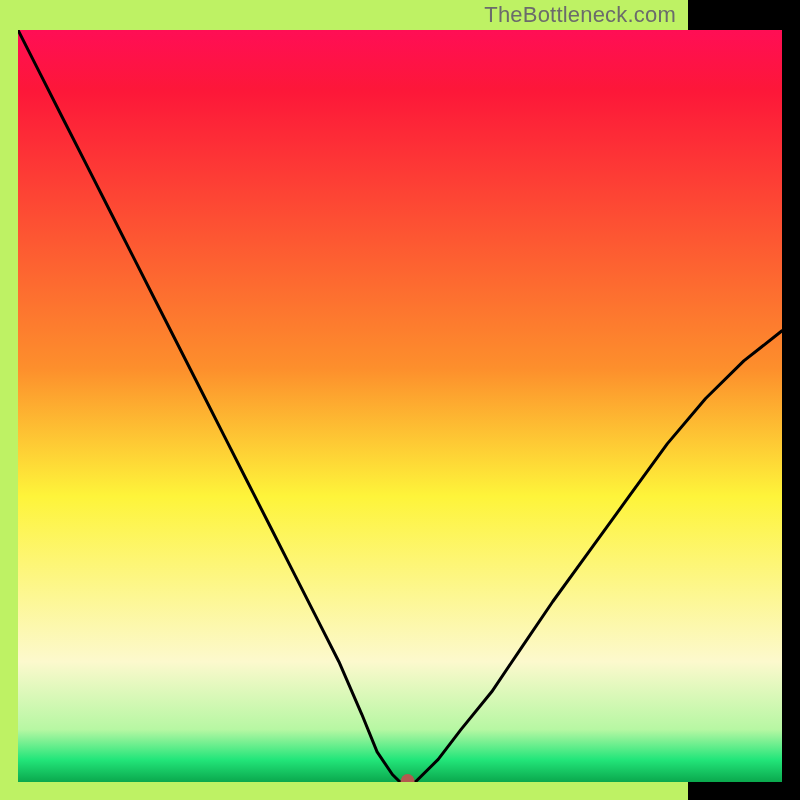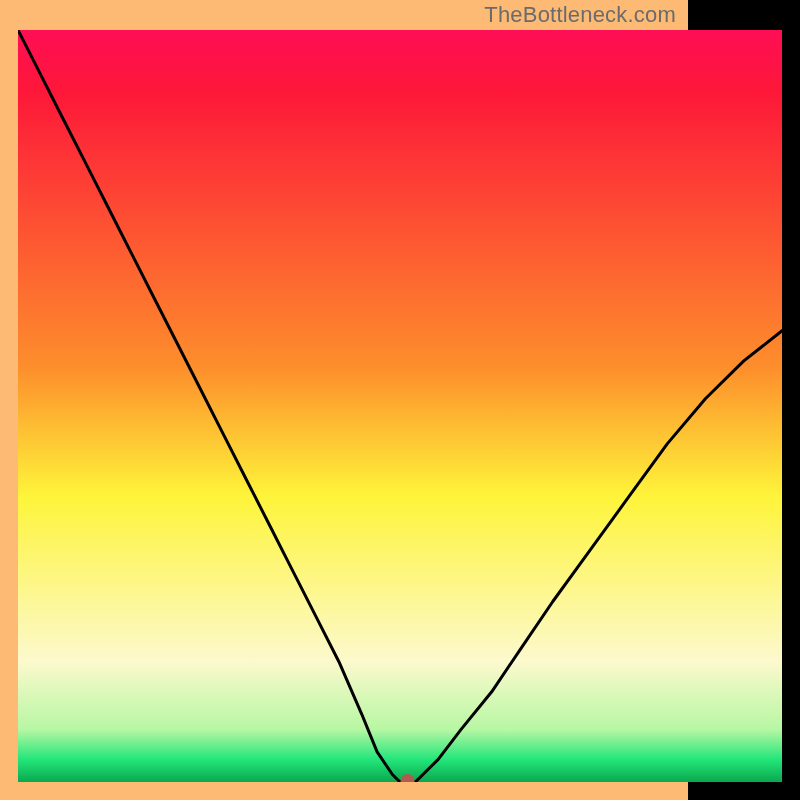--- a/index.html
+++ b/index.html
@@ -8,21 +8,21 @@
     width: 800px;
     height: 800px;
     background: #000;
     font-family: Arial, Helvetica, sans-serif;
     overflow: hidden;
   }
   .frame {
     position: relative;
     width: 688px;
     height: 800px;
-    background: #fdba74;
+    background: #bef264;
   }
   .watermark {
     position: absolute;
     top: 2px;
     right: 12px;
     color: #6b6b6b;
     font-size: 22px;
     font-weight: 500;
     letter-spacing: 0.2px;
     user-select: none;

